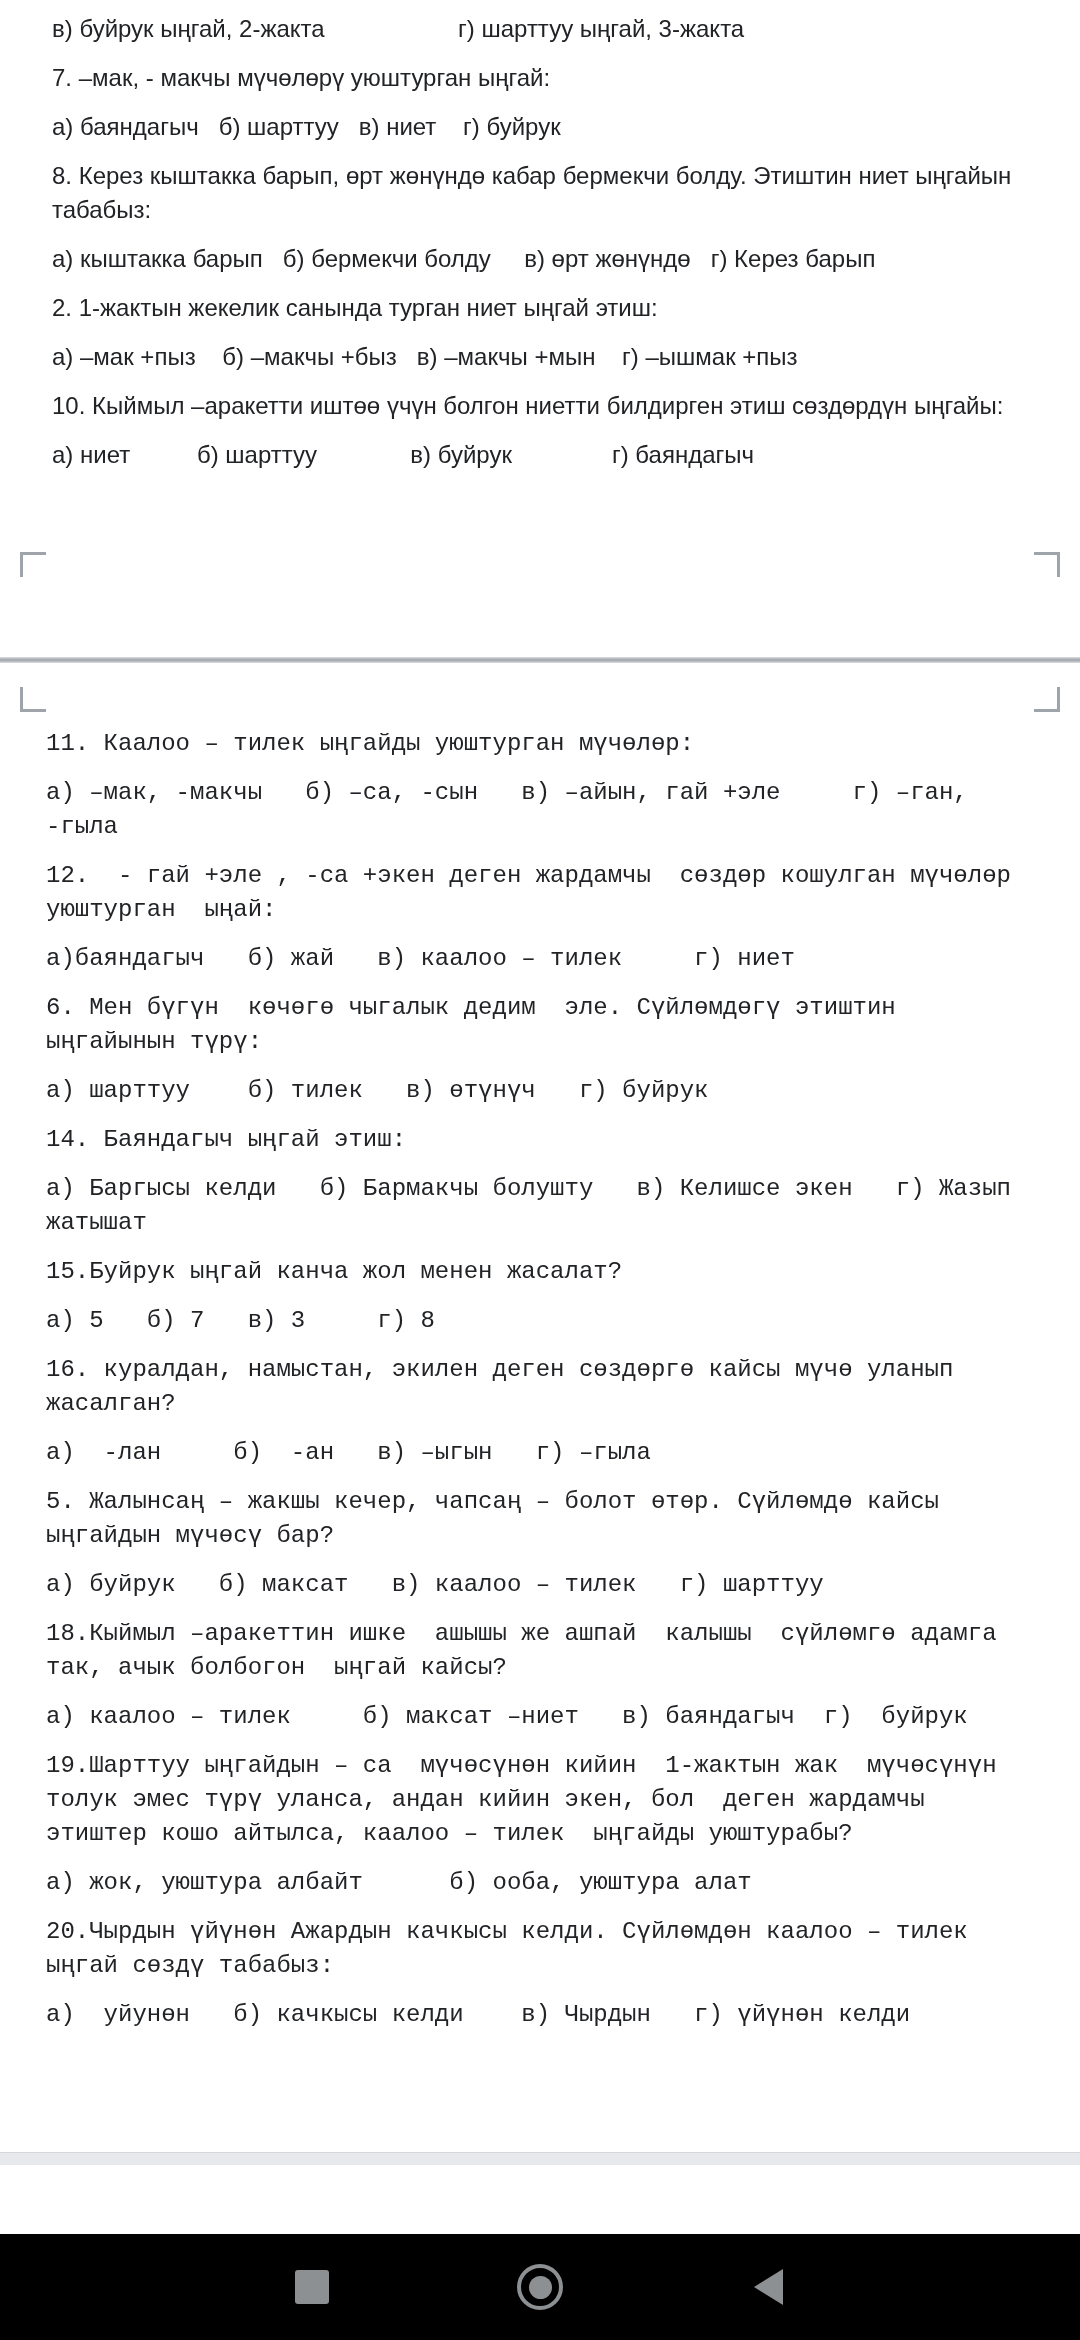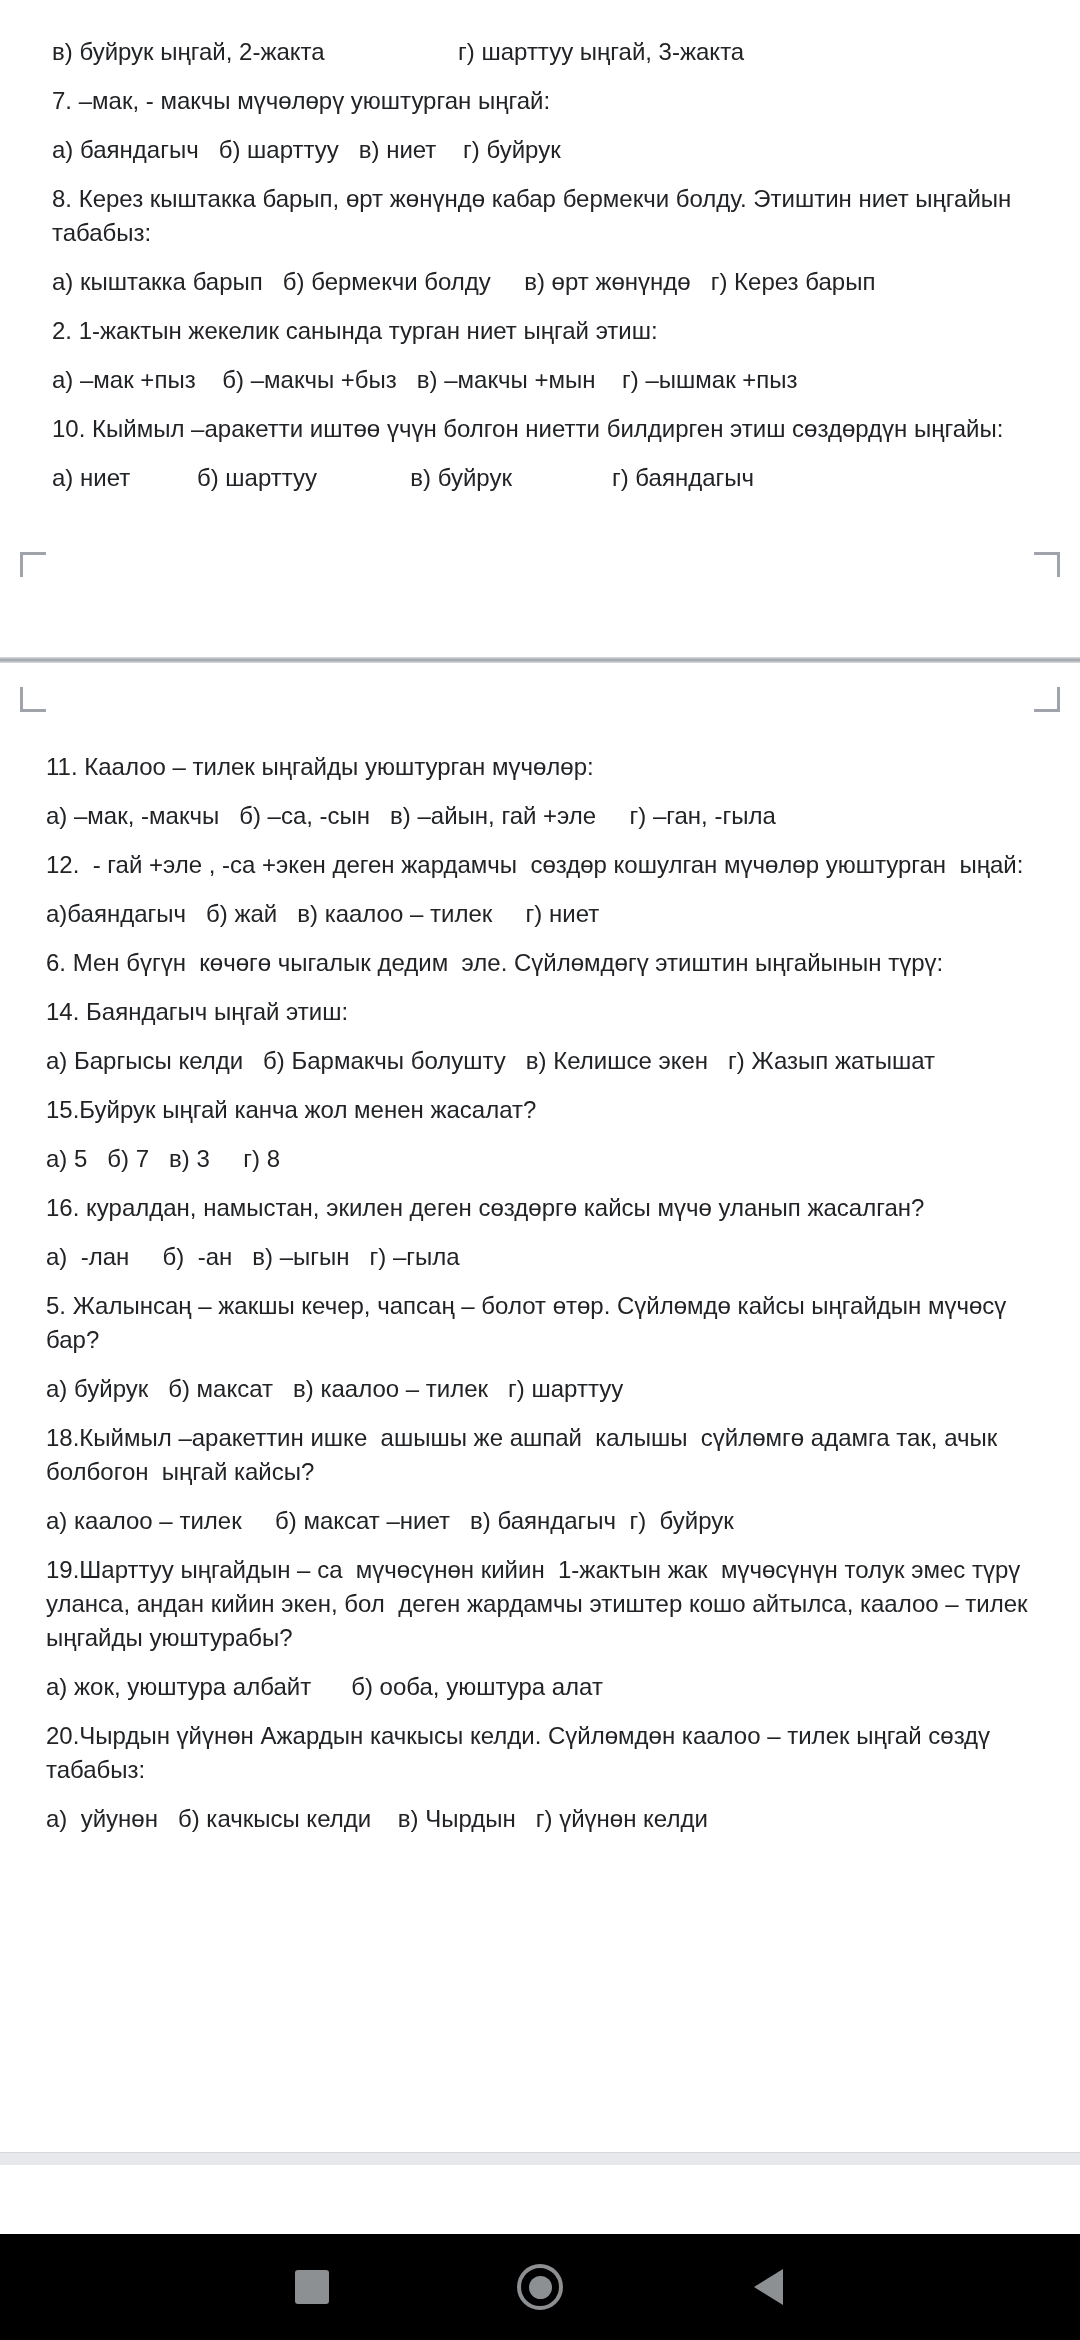--- a/index.html
+++ b/index.html
@@ -12,24 +12,23 @@
     background: #ffffff;
     font-family: "Liberation Sans", "DejaVu Sans", sans-serif;
   }
   .page-content {
     position: absolute;
     left: 0;
     right: 0;
     color: #212326;
     font-size: 24px;
     line-height: 34px;
-    margin-top: 23px;
   }
   #page1-content { top: 12px; padding: 0 44px 0 52px; }
-  #page2-content { top: 727px; padding: 0 44px 0 46px; }
+  #page2-content { top: 727px; padding: 0 44px 0 46px; font-family: Liberation Mono, monospace; }
   .doc-line {
     margin: 0 0 15px 0;
     white-space: pre-wrap;
   }
   
   .corner-mark {
     position: absolute;
     width: 26px;
     height: 25px;
     --mark: #9ea4aa;
@@ -130,20 +129,21 @@
 
 <div class="corner-mark mark-b-left"></div>
 <div class="corner-mark mark-b-right"></div>
 
 <div class="page-content" id="page2-content">
     <p class="doc-line question">11. Каалоо – тилек ыңгайды уюштурган мүчөлөр:</p>
     <p class="doc-line options">а) –мак, -макчы   б) –са, -сын   в) –айын, гай +эле     г) –ган, -гыла</p>
     <p class="doc-line question">12.  - гай +эле , -са +экен деген жардамчы  сөздөр кошулган мүчөлөр уюштурган  ыңай:</p>
     <p class="doc-line options">а)баяндагыч   б) жай   в) каалоо – тилек     г) ниет</p>
     <p class="doc-line question">6. Мен бүгүн  көчөгө чыгалык дедим  эле. Сүйлөмдөгү этиштин ыңгайынын түрү:</p>
+    <p class="doc-line options">а) шарттуу    б) тилек   в) өтүнүч   г) буйрук</p>
     <p class="doc-line question">14. Баяндагыч ыңгай этиш:</p>
     <p class="doc-line options">а) Баргысы келди   б) Бармакчы болушту   в) Келишсе экен   г) Жазып жатышат</p>
     <p class="doc-line question">15.Буйрук ыңгай канча жол менен жасалат?</p>
     <p class="doc-line options">а) 5   б) 7   в) 3     г) 8</p>
     <p class="doc-line question">16. куралдан, намыстан, экилен деген сөздөргө кайсы мүчө уланып жасалган?</p>
     <p class="doc-line options">а)  -лан     б)  -ан   в) –ыгын   г) –гыла</p>
     <p class="doc-line question">5. Жалынсаң – жакшы кечер, чапсаң – болот өтөр. Сүйлөмдө кайсы ыңгайдын мүчөсү бар?</p>
     <p class="doc-line options">а) буйрук   б) максат   в) каалоо – тилек   г) шарттуу</p>
     <p class="doc-line question">18.Кыймыл –аракеттин ишке  ашышы же ашпай  калышы  сүйлөмгө адамга так, ачык болбогон  ыңгай кайсы?</p>
     <p class="doc-line options">а) каалоо – тилек     б) максат –ниет   в) баяндагыч  г)  буйрук</p>

